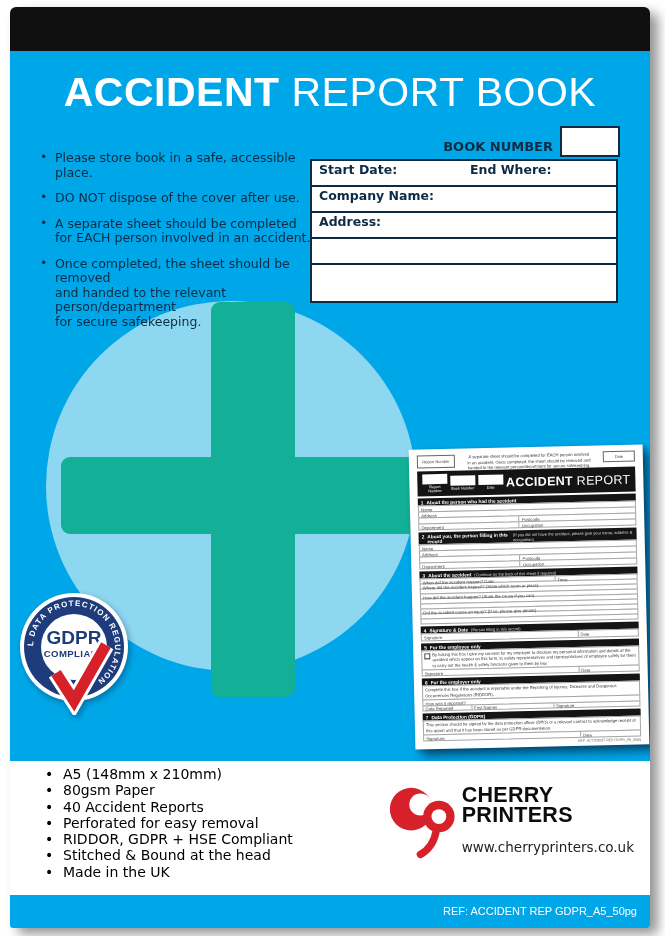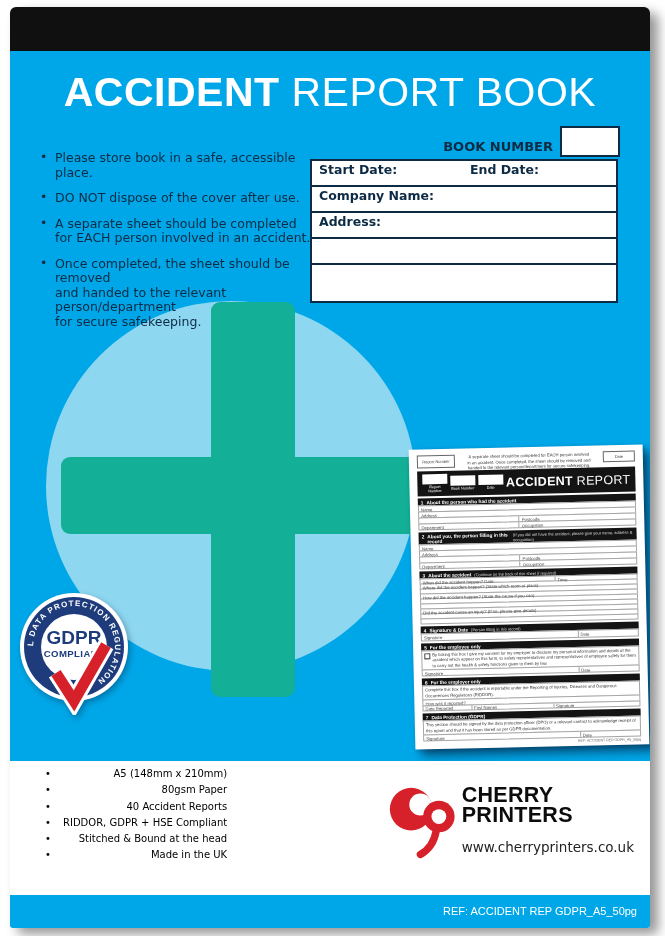--- a/index.html
+++ b/index.html
@@ -48,22 +48,22 @@
   .s-row{display:flex;border:1px solid #a5a5a5;margin-top:-1px;align-items:flex-start;background:#fff;box-sizing:border-box;}
   .s-cell{font-size:4.3px;color:#444;padding:.5px 2px;box-sizing:border-box;flex:1;align-self:stretch;}
   .s-cell.div-l{border-left:1px solid #a5a5a5;}
   .s-par{border:1px solid #a5a5a5;margin-top:-1px;font-size:4.2px;color:#333;padding:1px 2px;
          line-height:1.3;display:flex;gap:2px;background:#fff;}
   .chk{width:4px;height:4px;border:1px solid #444;flex:none;margin-top:1px;}
   .sh-ref{text-align:right;font-size:3.6px;color:#666;margin-top:1px;}
   
   .lower{position:relative;height:134px;background:#fff;}
   .specs{position:absolute;left:30px;top:5px;margin:0;padding:0;list-style:none;}
-  .spec{position:relative;padding-left:23px;font-size:10px;line-height:16.3px;color:#000;
-        font-family:"DejaVu Sans",sans-serif;text-align:right;}
+  .spec{position:relative;padding-left:23px;font-size:14px;line-height:16.3px;color:#000;
+        font-family:"DejaVu Sans",sans-serif;}
   .spec::before{content:"\2022";position:absolute;left:5px;}
   .brand{position:absolute;right:16px;top:22px;display:flex;align-items:flex-start;gap:0;}
   .brand-text{padding-top:2px;}
   .brand-name{font-size:21.5px;font-weight:800;line-height:20px;color:#0c0c0c;letter-spacing:.3px;}
   .brand-site{font-size:13.5px;color:#222;margin-top:14px;font-family:"DejaVu Sans",sans-serif;}
   .refbar{height:33px;background:#00A7E8;color:#fff;font-size:11px;text-align:right;
           line-height:33px;padding-right:13px;box-sizing:border-box;border-radius:0 0 3px 3px;}
 </style>
 </head>
 <body>
@@ -80,21 +80,21 @@
     <div class="cross-v"></div>
     <div class="cross-h"></div>
 
     <div class="bn">
       <span class="bn-label">BOOK NUMBER</span>
       <span class="bn-box"></span>
     </div>
 
     <div class="frow" style="top:108px;">
       <span>Start Date:</span>
-      <span class="half2">End Date:</span>
+      <span class="half2">End Where:</span>
     </div>
     <div class="frow" style="top:134px;">
       <span>Company Name:</span>
     </div>
     <div class="frow" style="top:160px;">
       <span>Address:</span>
     </div>
     <div class="frow" style="top:186px;"></div>
     <div class="frow" style="top:212px;"></div>
 
@@ -268,20 +268,21 @@
         </div>
       <div class="sh-ref">REF: ACCIDENT REP GDPR_A5_50pg</div>
     </div>
   </div>
 
   <div class="lower">
     <ul class="specs">
         <li class="spec">A5 (148mm x 210mm)</li>
         <li class="spec">80gsm Paper</li>
         <li class="spec">40 Accident Reports</li>
+        <li class="spec">Perforated for easy removal</li>
         <li class="spec">RIDDOR, GDPR + HSE Compliant</li>
         <li class="spec">Stitched &amp; Bound at the head</li>
         <li class="spec">Made in the UK</li>
       </ul>
     <div class="brand">
       <svg width="74" height="80" viewBox="0 0 80 84">
         <circle cx="25" cy="27" r="23" fill="#D6212B"></circle>
         <circle cx="35" cy="22" r="12" fill="#ffffff"></circle>
         <circle cx="55" cy="35" r="17" fill="#D6212B"></circle>
         <circle cx="55" cy="35" r="8" fill="#ffffff"></circle>

